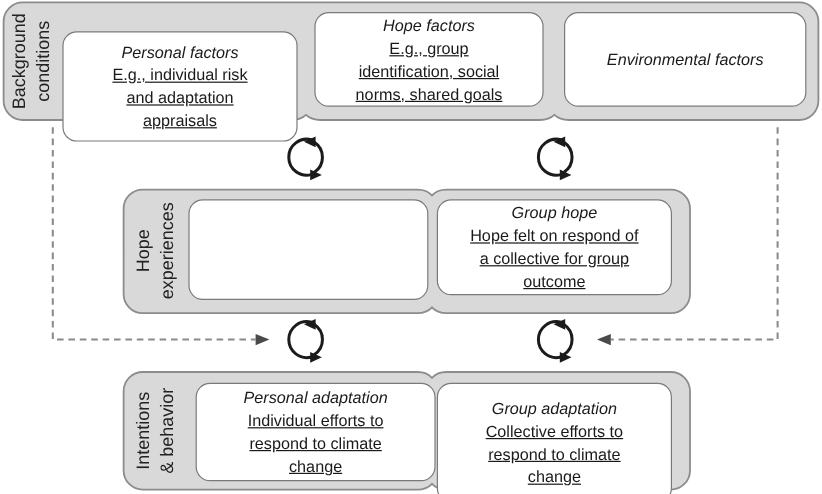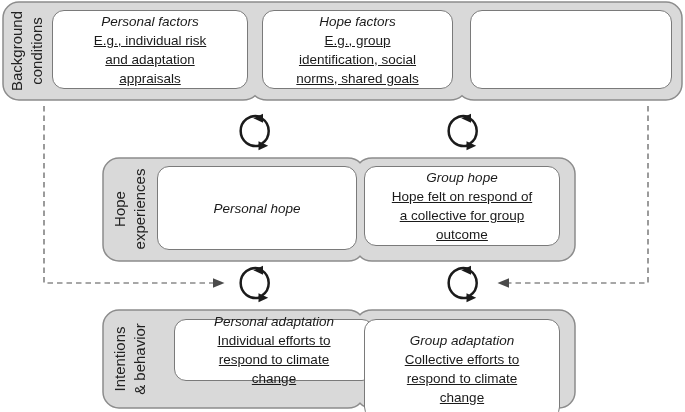--- a/index.html
+++ b/index.html
@@ -55,46 +55,46 @@
     <use href="#cycle" x="442" y="261"></use>
   </svg>
 
   <div class="vlabel" style="left:-21px;top:28px;width:96px;height:46px">Background
 conditions</div>
   <div class="vlabel" style="left:80px;top:186px;width:100px;height:46px">Hope
 experiences</div>
   <div class="vlabel" style="left:82px;top:336px;width:96px;height:46px">Intentions
 &amp; behavior</div>
 
-  <div class="wbox" style="left:52px;top:10px;width:196px;height:79px">
+  <div class="wbox" style="left:52px;top:26px;width:196px;height:92px">
     <div class="wtitle">Personal factors</div>
     <div class="wbody">E.g., individual risk
 and adaptation
 appraisals</div>
   </div>
   <div class="wbox" style="left:262px;top:10px;width:191px;height:79px">
     <div class="wtitle">Hope factors</div>
     <div class="wbody">E.g., group
 identification, social
 norms, shared goals</div>
   </div>
   <div class="wbox" style="left:470px;top:10px;width:202px;height:79px">
+    <div class="wtitle">Environmental factors</div>
   </div>
 
   <div class="wbox" style="left:157px;top:166px;width:200px;height:84px">
-    <div class="wtitle">Personal hope</div>
   </div>
   <div class="wbox" style="left:364px;top:166px;width:196px;height:80px">
     <div class="wtitle">Group hope</div>
     <div class="wbody">Hope felt on respond of
 a collective for group
 outcome</div>
   </div>
 
-  <div class="wbox" style="left:174px;top:319px;width:200px;height:62px">
+  <div class="wbox" style="left:163px;top:319px;width:200px;height:82px">
     <div class="wtitle">Personal adaptation</div>
     <div class="wbody">Individual efforts to
 respond to climate
 change</div>
   </div>
   <div class="wbox" style="left:364px;top:319px;width:196px;height:100px">
     <div class="wtitle">Group adaptation</div>
     <div class="wbody">Collective efforts to
 respond to climate
 change</div>

